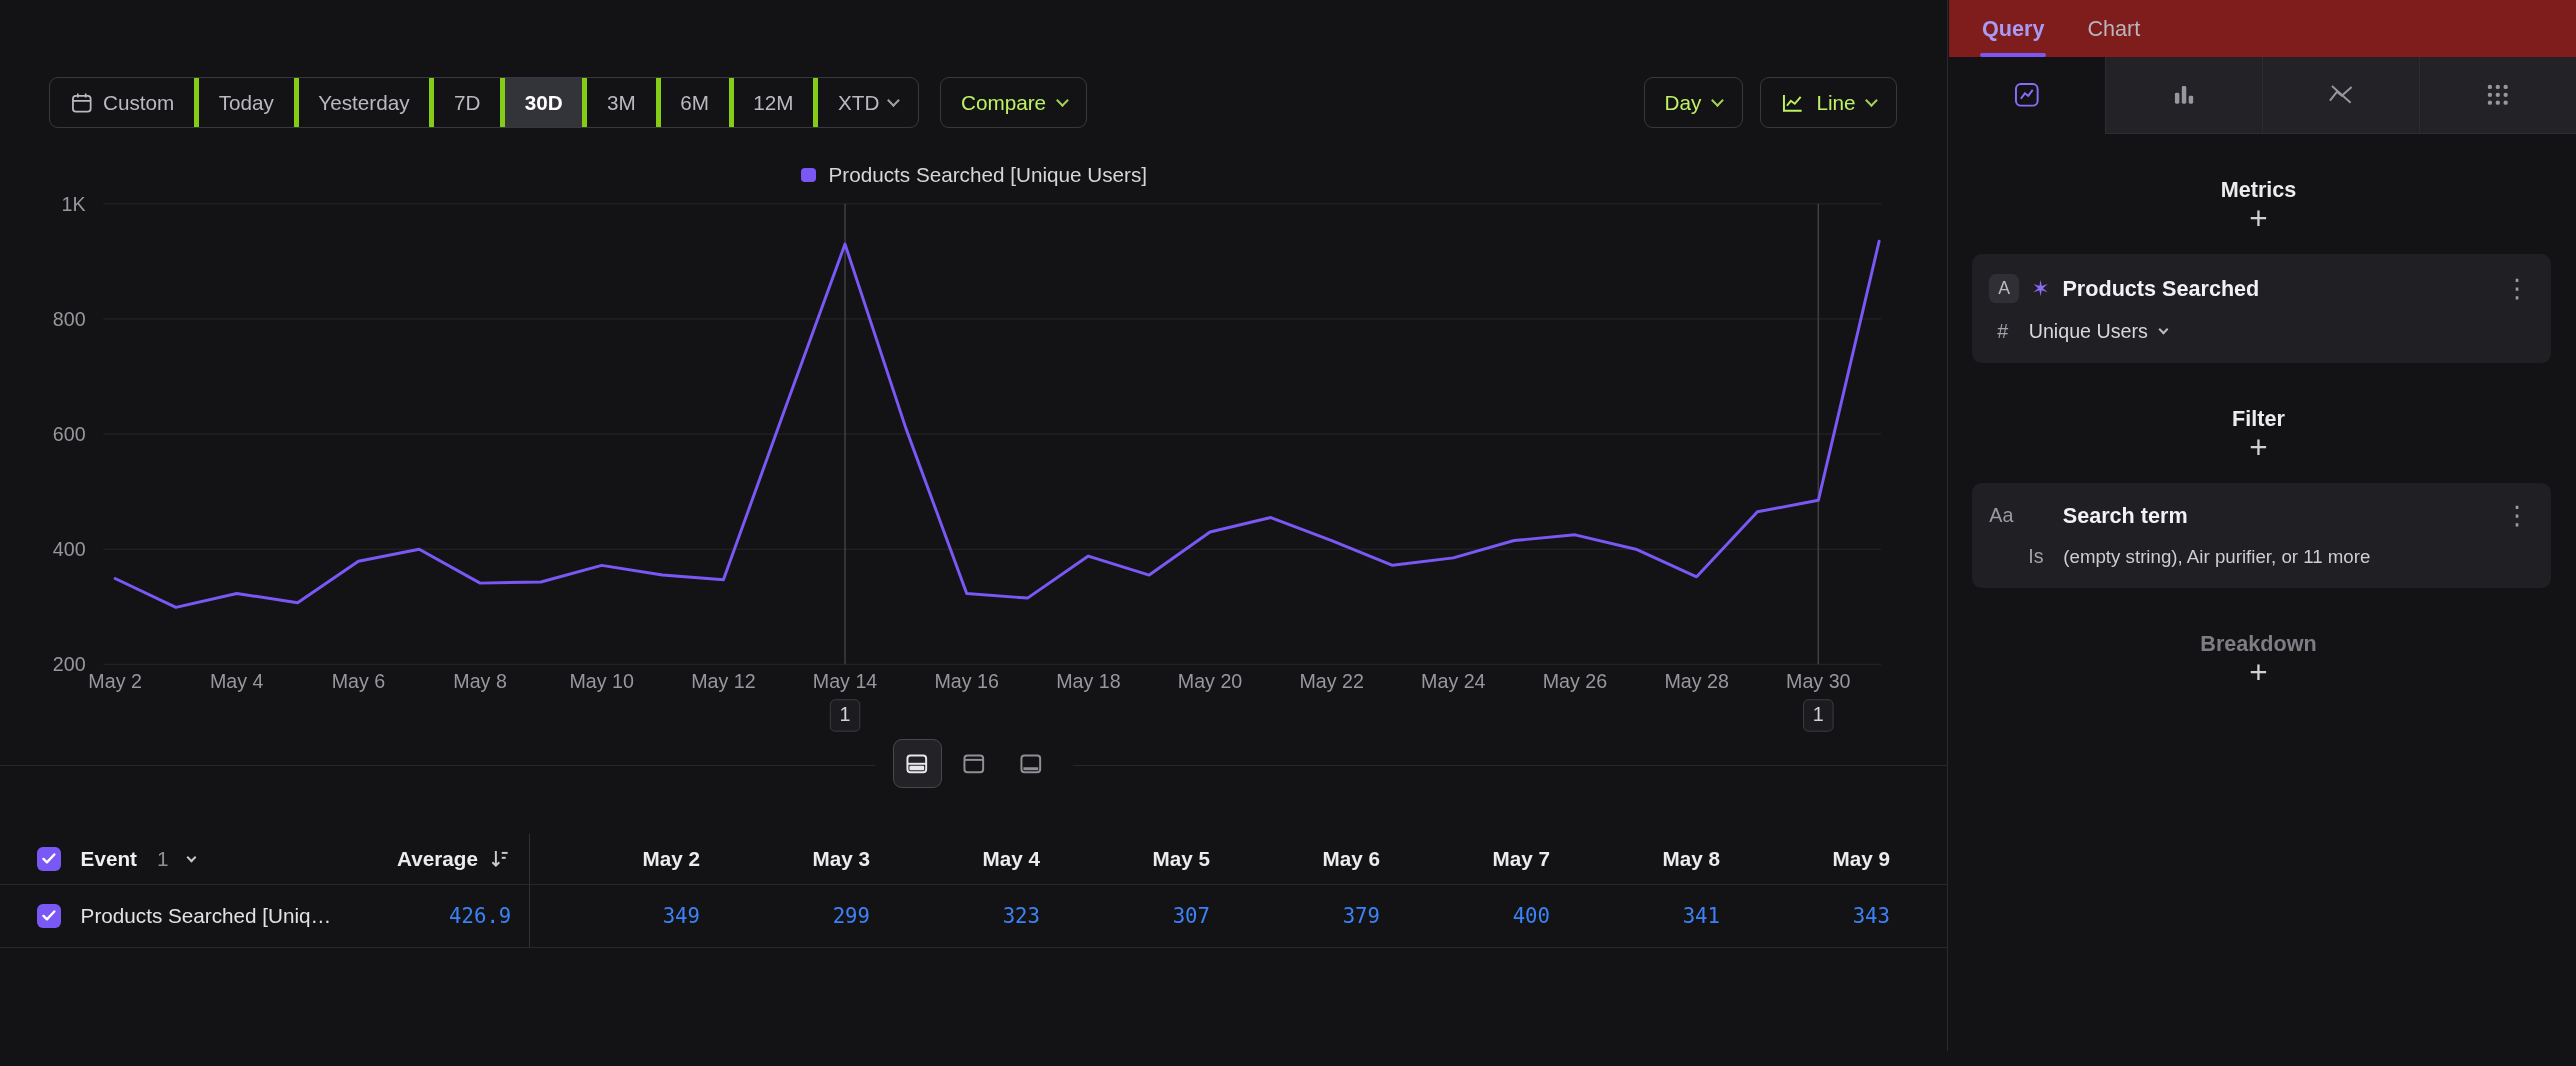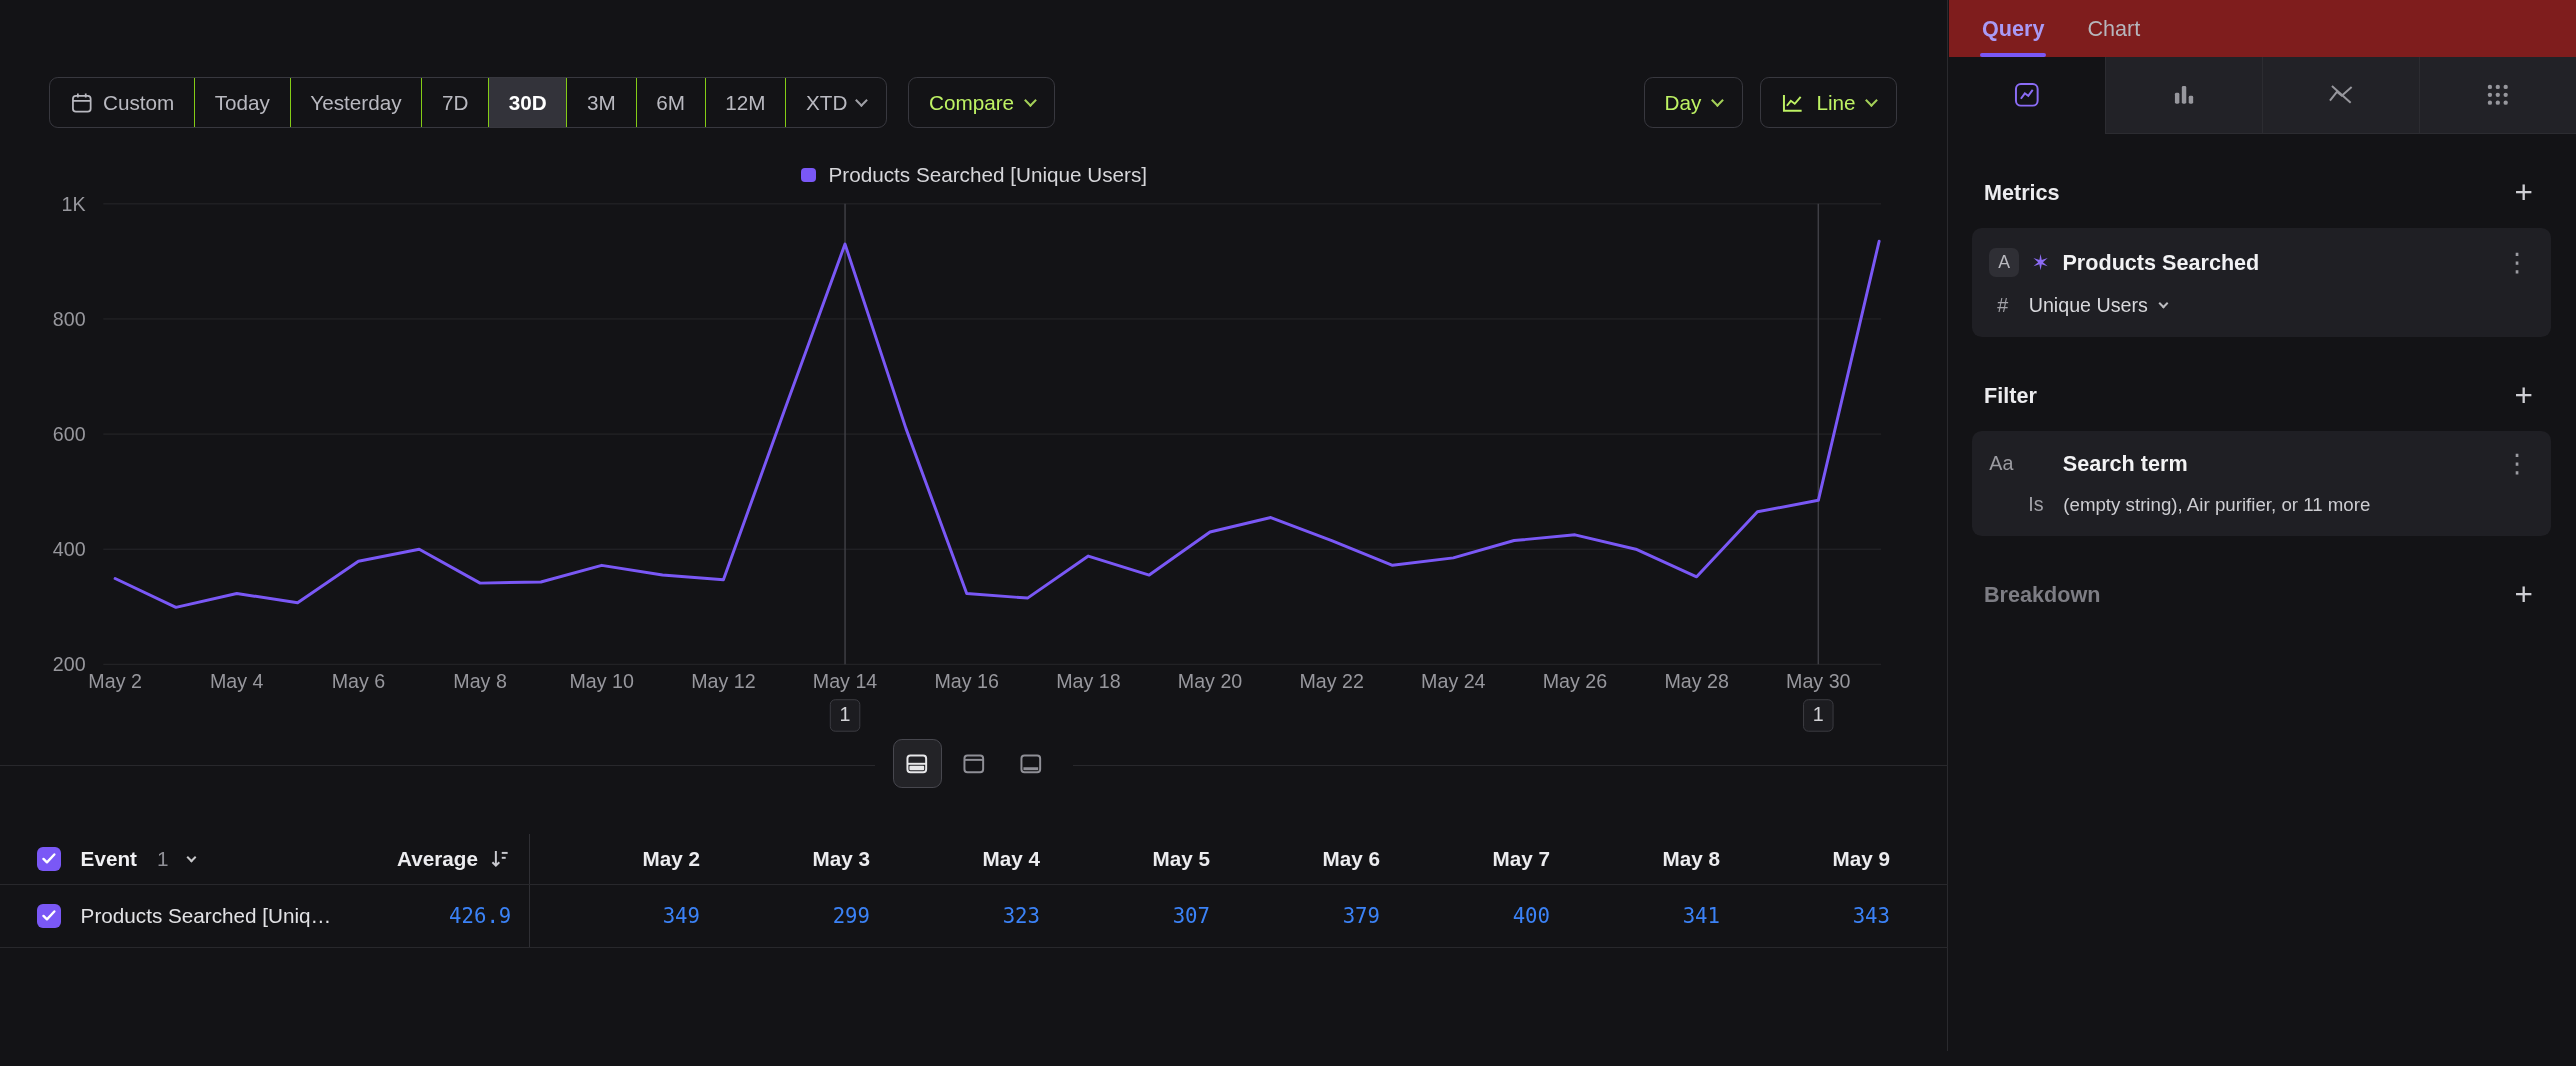--- a/index.html
+++ b/index.html
@@ -7,21 +7,21 @@
   body { font-family:"Liberation Sans", sans-serif; }
   button { background:none; border:none; font:inherit; color:inherit; padding:0; cursor:pointer; }
 
   .app { position:relative; width:2576px; height:1067px; background:#131316; color:#e8e8ea; overflow:hidden; }
 
   
   .main { position:absolute; left:0; top:0; width:1948px; height:1051px; border-right:1px solid #2a2a2e; }
 
   .toolbar { position:absolute; top:77px; left:49px; width:1848px; display:flex; align-items:center; gap:21.6px; }
   .seg-group { display:flex; align-items:stretch; height:51px; border:1px solid #38383f; border-radius:8.9px; overflow:hidden; }
-  .seg { display:flex; align-items:center; gap:9.8px; padding:0 19.7px; font-size:20.7px; color:#b9b9c0; border-left:1px solid #84cc16; }
+  .seg { display:flex; align-items:center; gap:9.8px; padding:0 19.7px; font-size:20.7px; color:#b9b9c0; border-left:5px solid #84cc16; }
   .seg:first-child { border-left:none; }
   .seg.active { background:#33333a; color:#ffffff; font-weight:700; }
   .btn { height:51px; display:inline-flex; align-items:center; gap:11.8px; padding:0 19.7px; border:1px solid #38383f; border-radius:8.9px; font-size:20.7px; color:#bef264; }
   .toolbar-right { margin-left:auto; display:flex; gap:17.7px; }
   .chev { width:8.9px; height:8.9px; border-right:2px solid currentColor; border-bottom:2px solid currentColor; transform:rotate(45deg); display:inline-block; margin-top:-4.9px; opacity:.85; }
   .chev.small { width:6.9px; height:6.9px; margin-top:-3.9px; }
   .icn { display:block; }
 
   .legend { position:absolute; top:163px; left:0; width:1948px; display:flex; justify-content:center; align-items:center; gap:12.8px; font-size:20.7px; color:#d6d6da; }
   .swatch { width:14.8px; height:14.8px; border-radius:3.9px; background:#7a58f6; display:inline-block; }
@@ -57,21 +57,21 @@
   .sidebar { position:absolute; left:1949px; top:0; width:627px; height:1067px; background:#131316; }
   .side-tabs { height:57px; background:#7f1d1d; display:flex; align-items:stretch; padding-left:33px; gap:43px; }
   .side-tab { font-size:21.6px; color:#b6b6bc; position:relative; display:flex; align-items:center; }
   .side-tab.active { color:#a99af5; font-weight:700; }
   .side-tab.active::after { content:""; position:absolute; left:-2px; right:-2px; bottom:0; height:3.9px; background:#7a58f6; border-radius:2px; }
   .icon-tabs { display:flex; height:77px; }
   .icon-tab { flex:1; display:flex; align-items:center; justify-content:center; background:#222227; border-left:1px solid #2c2c31; border-bottom:1px solid #2c2c31; color:#97979d; }
   .icon-tab:first-child { border-left:none; }
   .icon-tab.active { background:transparent; color:#8b6cf6; border-bottom:1px solid transparent; }
 
-  .section-head { display:flex; align-items:center; justify-content:space-between; margin:43px 43px 0 35px; }
+  .section-head { display:flex; align-items:center; justify-content:space-between; margin:43px 43px 0 35px;flex-direction:column; }
   .section-title { font-size:21.6px; font-weight:700; color:#ececef; }
   .section-title.dim { color:#7d7d84; }
   .plus { font-size:31.5px; font-weight:400; color:#cfcfd4; line-height:1; }
 
   .card { margin:19.7px 24.6px 0 22.6px; background:#1f1f24; border-radius:9.8px; padding:19.7px 17.7px; }
   .card-row1 { display:flex; align-items:center; gap:12.8px; }
   .card-row1.filter { gap:0; }
   .badge-a { width:29.5px; height:29.5px; border-radius:6.9px; background:#2f2f35; color:#b9b9bf; font-size:17.7px; display:inline-flex; align-items:center; justify-content:center; flex:none; }
   .badge-aa { width:29.5px; color:#9b9ba1; font-size:19.7px; flex:none; margin-right:44px; }
   .sparkle { color:#8d6cf4; font-size:21.6px; line-height:1; }

